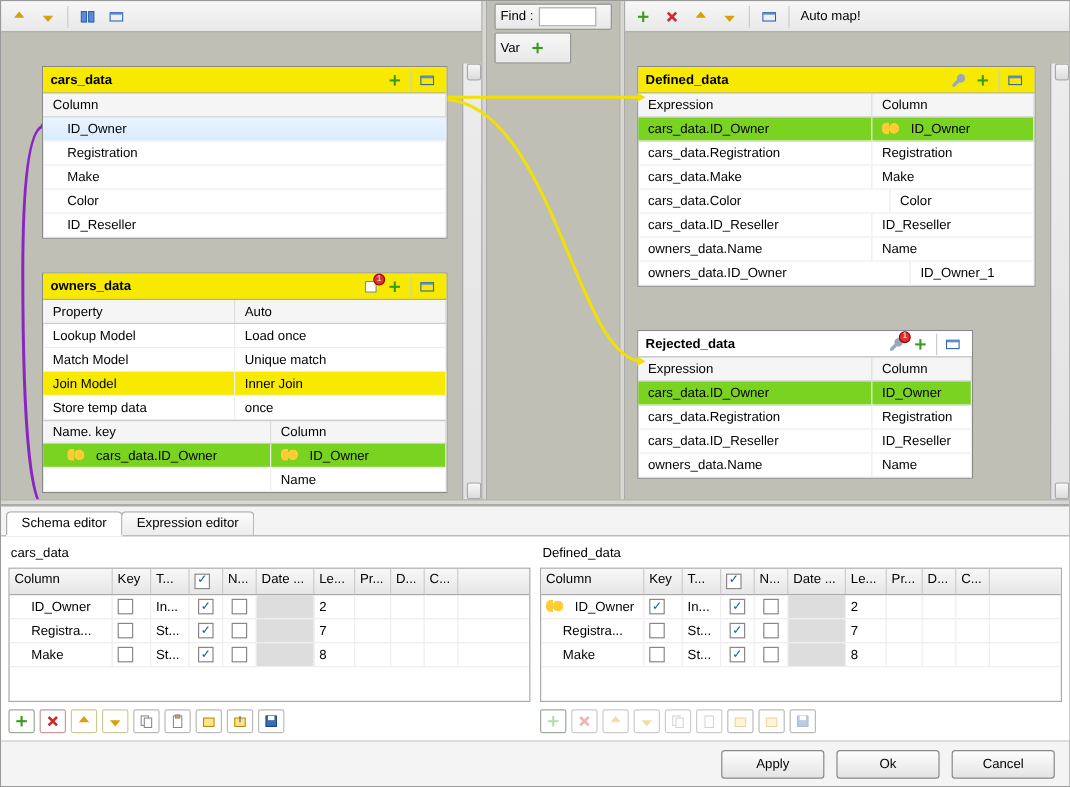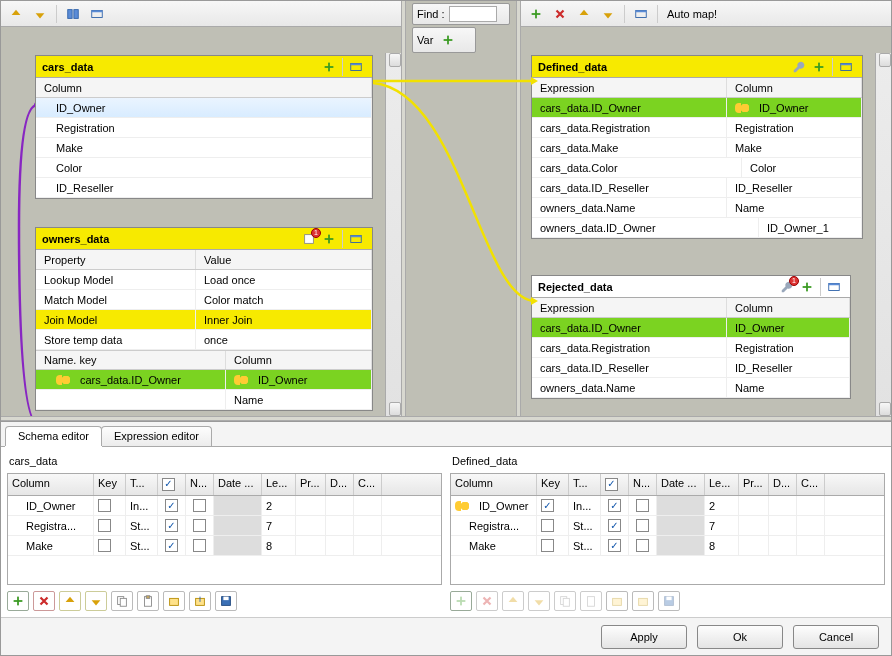--- a/index.html
+++ b/index.html
@@ -156,30 +156,30 @@
             <span class="sep"></span>
             <button class="tbtn">
                 <svg viewBox="0 0 16 16">
                   <rect x="2" y="4" width="12" height="8" fill="none" stroke="#2a5fa8"></rect>
                   <rect x="2" y="4" width="12" height="2" fill="#5a8bd6"></rect>
                 </svg>
               </button>
           </div>
           <div class="block-sub">
             <div class="cell" style="width:160px">Property</div>
-            <div class="cell" style="flex:1">Value</div>
+            <div class="cell" style="flex:1">Auto</div>
           </div>
           <div class="rows" id="owners-props">
               <div class="row">
                 <div class="cell" style="width:160px">Lookup Model</div>
                 <div class="cell" style="flex:1">Load once</div>
               </div>
               <div class="row">
                 <div class="cell" style="width:160px">Match Model</div>
-                <div class="cell" style="flex:1">Color match</div>
+                <div class="cell" style="flex:1">Unique match</div>
               </div>
               <div class="row hl-yellow">
                 <div class="cell" style="width:160px">Join Model</div>
                 <div class="cell" style="flex:1">Inner Join</div>
               </div>
               <div class="row">
                 <div class="cell" style="width:160px">Store temp data</div>
                 <div class="cell" style="flex:1">once</div>
               </div>
             </div>
@@ -308,21 +308,21 @@
                 <div class="cell" style="width:195px">owners_data.Name</div>
                 <div class="cell" style="flex:1">Name</div>
               </div>
               <div class="row">
                 <div class="cell" style="width:227px">owners_data.ID_Owner</div>
                 <div class="cell" style="flex:1">ID_Owner_1</div>
               </div>
             </div>
         </div>
 
-        <div class="block" style="left:10px; top:248px; width:320px;">
+        <div class="block" style="left:10px; top:248px; width:280px;">
           <div class="block-head" style="background:#fff">
             <span class="bh-title">Rejected_data</span>
             <button class="tbtn">
                 <svg viewBox="0 0 16 16">
                   <path d="M10 2a4 4 0 00-3.7 5.4L2 11.7V14h2.3l4.3-4.3A4 4 0 1010 2z" fill="#9aa8bb"></path>
                 </svg>
                 <span class="badge-red">1</span>
               </button>
             <button class="tbtn">
                 <svg viewBox="0 0 16 16">

